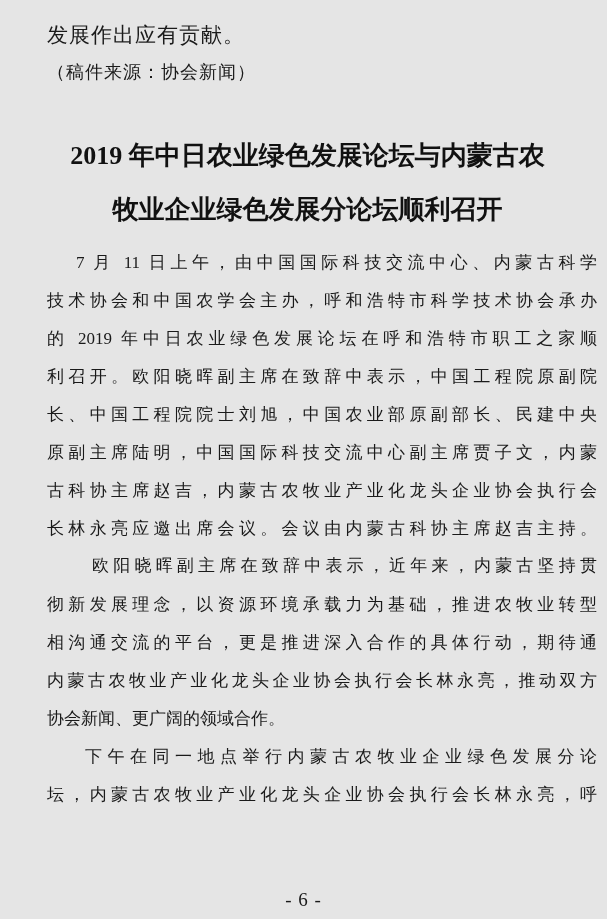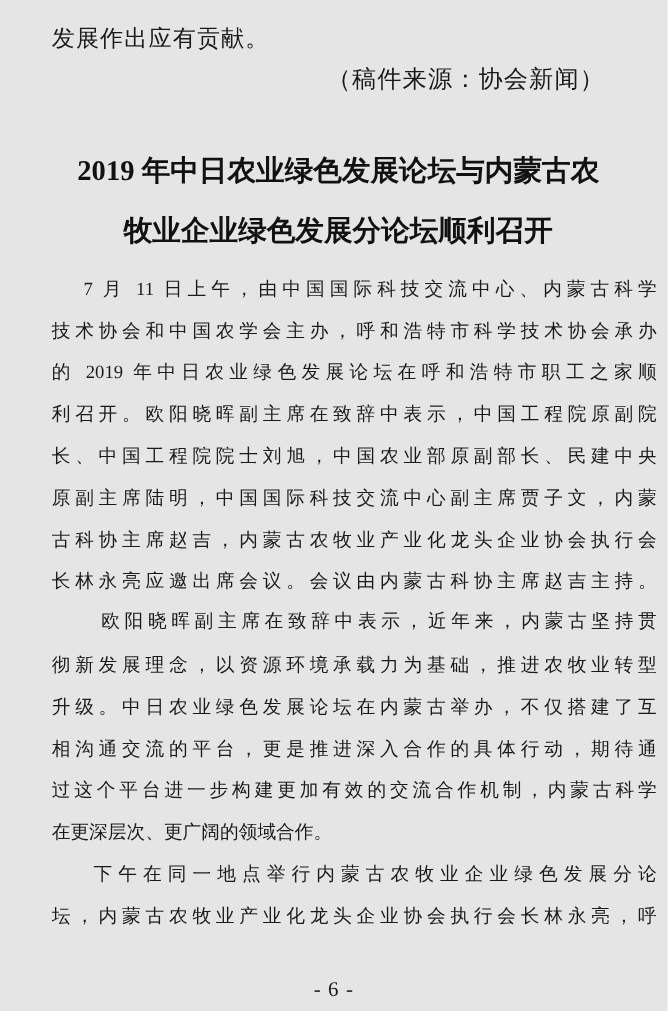--- a/index.html
+++ b/index.html
@@ -25,22 +25,21 @@
     font-size: 21px;
     line-height: 30px;
     letter-spacing: 1px;
   }
   
   .source-line {
     position: absolute;
     top: 57px;
     left: 47px;
     width: 503px;
-    text-align: right;
-    font-size: 22px;
+    font-size: 18px;
     line-height: 30px;
     letter-spacing: 1px;
   }
   
   .article-title {
     position: absolute;
     top: 129px;
     left: 4px;
     width: 607px;
     text-align: center;
@@ -106,24 +105,23 @@
       <div class="body-line">利召开。欧阳晓晖副主席在致辞中表示，中国工程院原副院</div>
       <div class="body-line">长、中国工程院院士刘旭，中国农业部原副部长、民建中央</div>
       <div class="body-line">原副主席陆明，中国国际科技交流中心副主席贾子文，内蒙</div>
       <div class="body-line">古科协主席赵吉，内蒙古农牧业产业化龙头企业协会执行会</div>
       <div class="body-line">长林永亮应邀出席会议。会议由内蒙古科协主席赵吉主持。</div>
     </div>
 
     <div>
       <div class="body-line ind-p2">欧阳晓晖副主席在致辞中表示，近年来，内蒙古坚持贯</div>
       <div class="body-line">彻新发展理念，以资源环境承载力为基础，推进农牧业转型</div>
-      <div class="body-line">升级。中日农业绿色发展论坛在内蒙古举办，不仅搭建了互</div>
       <div class="body-line">相沟通交流的平台，更是推进深入合作的具体行动，期待通</div>
-      <div class="body-line">过这个平台进一步构建更加有效的交流合作机制，内蒙古科学</div>
-      <div class="body-line short-last">在更深层次、更广阔的领域合作。</div>
+      <div class="body-line">内蒙古农牧业产业化龙头企业协会执行会长林永亮，推动双方</div>
+      <div class="body-line short-last">协会新闻、更广阔的领域合作。</div>
     </div>
 
     <div>
       <div class="body-line ind-p3">下午在同一地点举行内蒙古农牧业企业绿色发展分论</div>
       <div class="body-line">坛，内蒙古农牧业产业化龙头企业协会执行会长林永亮，呼</div>
     </div>
 
   </div>
 
   <div class="page-number">- 6 -</div>

